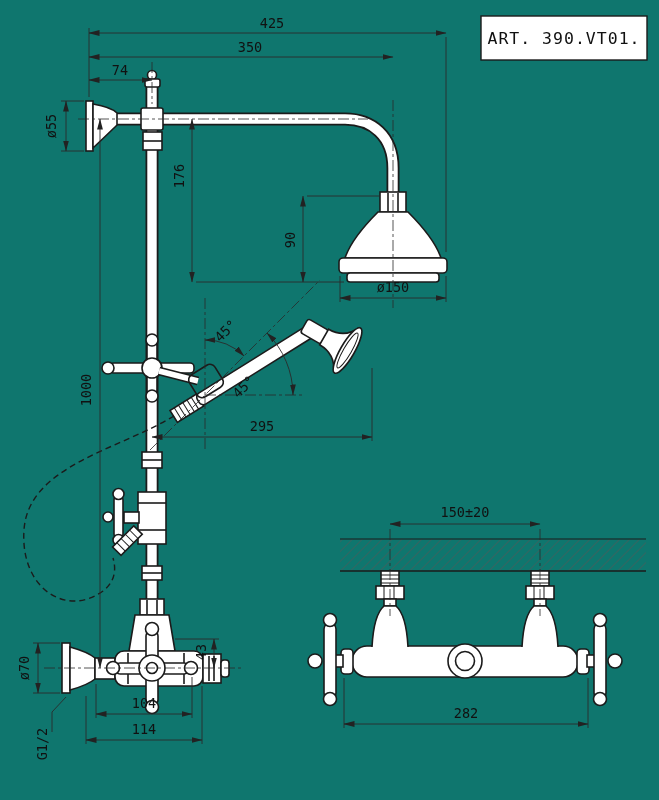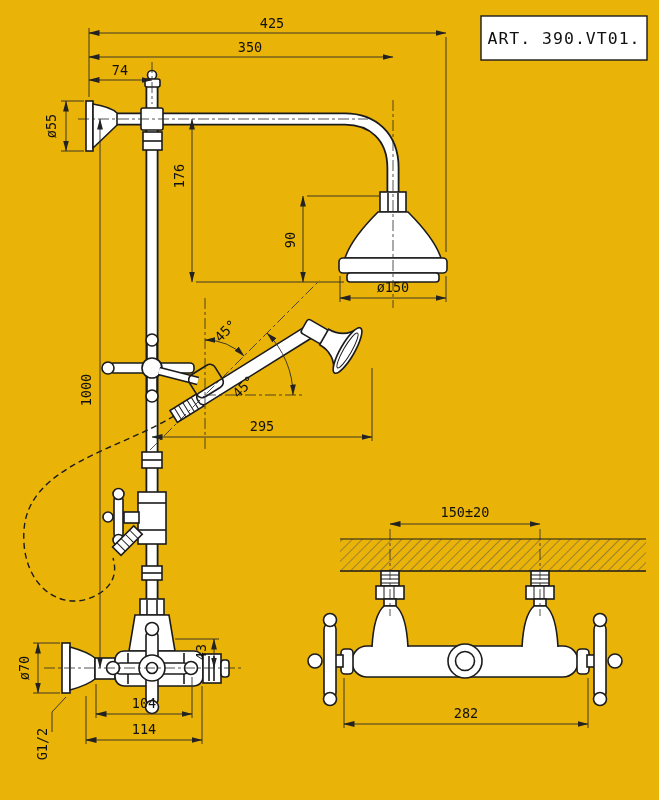--- a/index.html
+++ b/index.html
@@ -1,16 +1,16 @@
 <!DOCTYPE html>
 <html><head>
 <meta charset="utf-8">
 <style>
   html,body{margin:0;padding:0;background:#fff;}
-  .sheet{position:relative;width:659px;height:800px;background:#eab308;overflow:hidden;
+  .sheet{position:relative;width:659px;height:800px;background:#0f766e;overflow:hidden;
          font-family:"DejaVu Sans Mono","Liberation Mono",monospace;}
   svg{display:block;}
   svg text{font-family:"DejaVu Sans Mono","Liberation Mono",monospace;fill:#111;}
   .dim{font-size:13.5px;}
   .title-text{font-size:16.5px;letter-spacing:1px;}
 </style>
 </head>
 <body>
 
 <div class="sheet">

